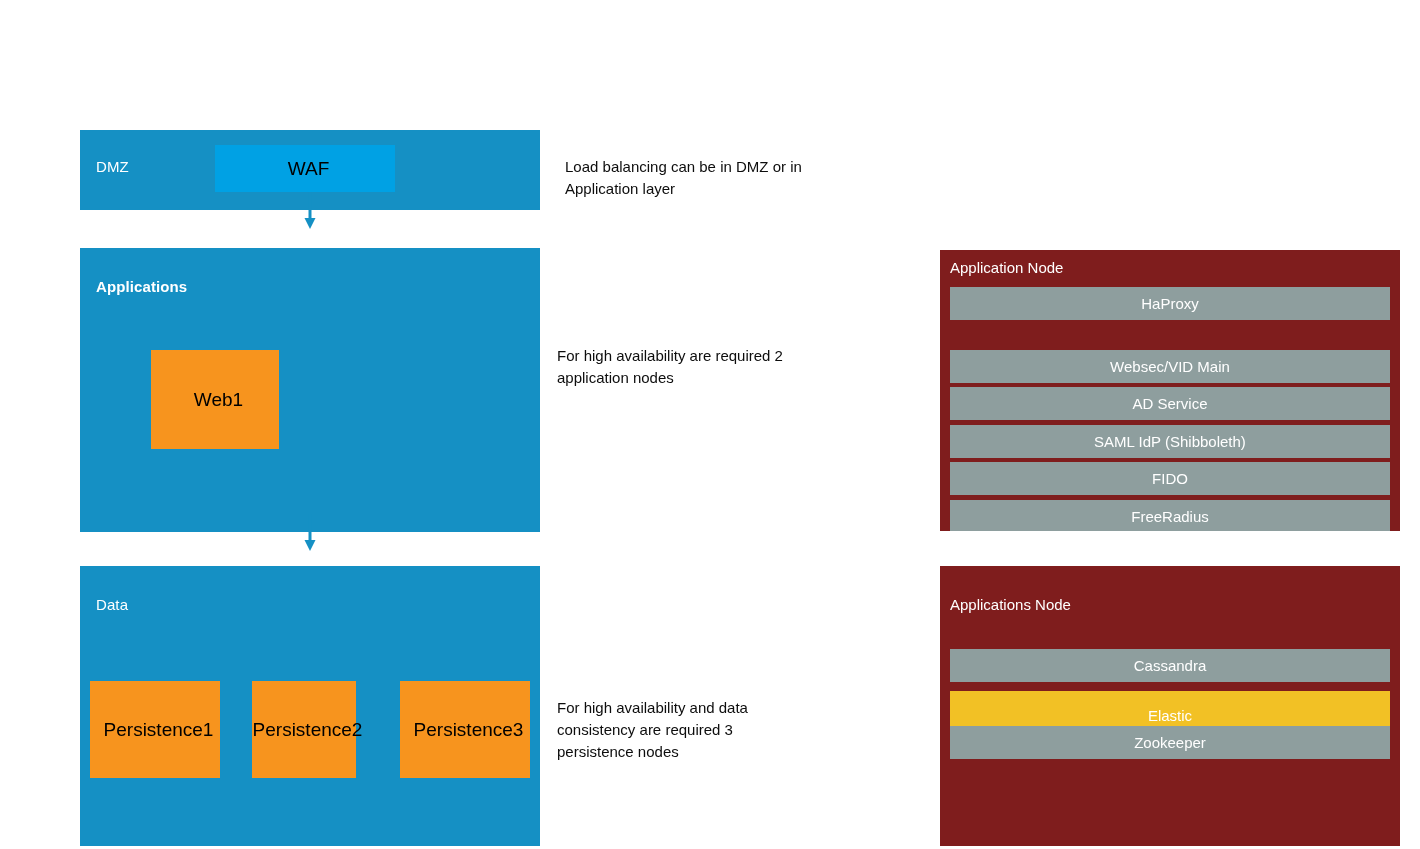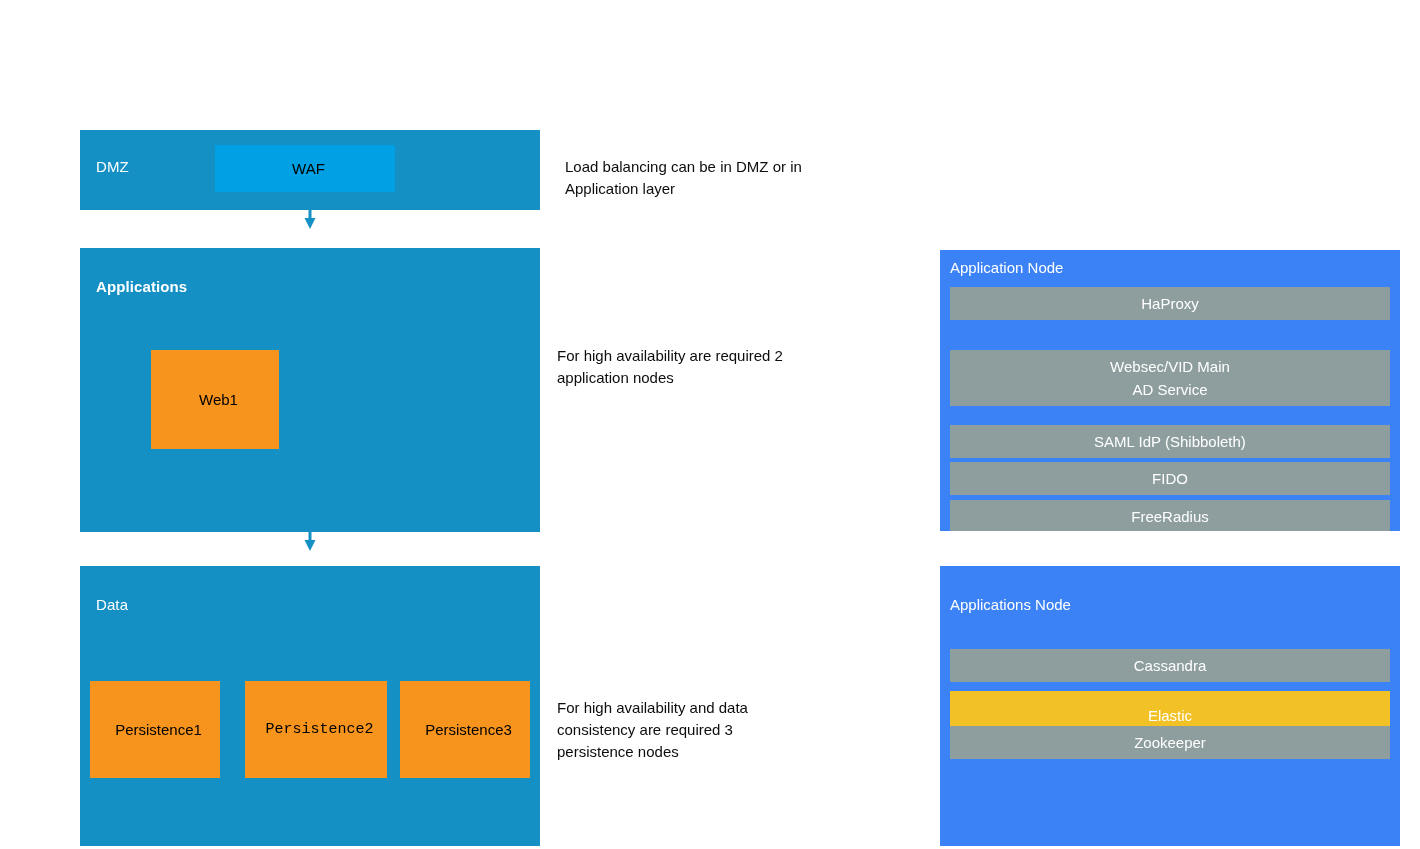--- a/index.html
+++ b/index.html
@@ -37,29 +37,29 @@
     white-space: nowrap;
   }
 
   
   .box {
     display: flex;
     align-items: center;
     justify-content: center;
     text-align: center;
     color: #000000;
-    font-size: 15px;
+    font-size: 19px;
     line-height: 19px;
     padding-left: 7px;
   }
   .box-orange { background: #f7941e; }
   .box-cyan   { background: #00a1e4; }
 
   
-  .node-panel { background: #3b82f6; overflow: hidden; }
+  .node-panel { background: #7f1d1d; overflow: hidden; }
   .node-title {
     position: absolute;
     left: 10px;
     color: #ffffff;
     font-size: 15px;
     line-height: 18px;
     white-space: nowrap;
   }
   .svc {
     position: absolute;
@@ -123,21 +123,21 @@
       <polygon points="14,37 8.5,26 19.5,26" fill="#1590c4"></polygon>
     </svg>
   </div>
 
   <div class="abs zone" style="left:80px; top:548px; width:460px; height:280px;"></div>
   <div class="abs zone-title" style="left:96px; top:578px;">Data</div>
 
   <div class="abs box box-orange" style="left:90px; top:663px; width:130px; height:97px;">
     <span>Persistence1</span>
   </div>
-  <div class="abs box box-orange" style="left:245px; top:663px; width:142px; height:97px;font-family:Liberation Mono, monospace;">
+  <div class="abs box box-orange" style="left:252px; top:663px; width:104px; height:97px;">
     <span>Persistence2</span>
   </div>
   <div class="abs box box-orange" style="left:400px; top:663px; width:130px; height:97px;">
     <span>Persistence3</span>
   </div>
 
   <div class="note" style="left:565px; top:156px; width:300px;">Load balancing can be in DMZ or in
 Application layer</div>
 
   <div class="note" style="left:557px; top:345px; width:300px;">For high availability are required 2
@@ -149,21 +149,21 @@
 
   <div class="abs node-panel" style="left:940px; top:232px; width:460px; height:281px;">
     <div class="node-title" style="top:9px;">Application Node</div>
 
     <div class="svc" style="top:37px; height:33px;">
       <span>HaProxy</span>
     </div>
     <div class="svc" style="top:100px; height:33px;">
       <span>Websec/VID Main</span>
     </div>
-    <div class="svc" style="top:123px; height:33px;">
+    <div class="svc" style="top:137px; height:33px;">
       <span>AD Service</span>
     </div>
     <div class="svc" style="top:175px; height:33px;">
       <span>SAML IdP (Shibboleth)</span>
     </div>
     <div class="svc" style="top:212px; height:33px;">
       <span>FIDO</span>
     </div>
     <div class="svc" style="top:250px; height:33px;">
       <span>FreeRadius</span>

